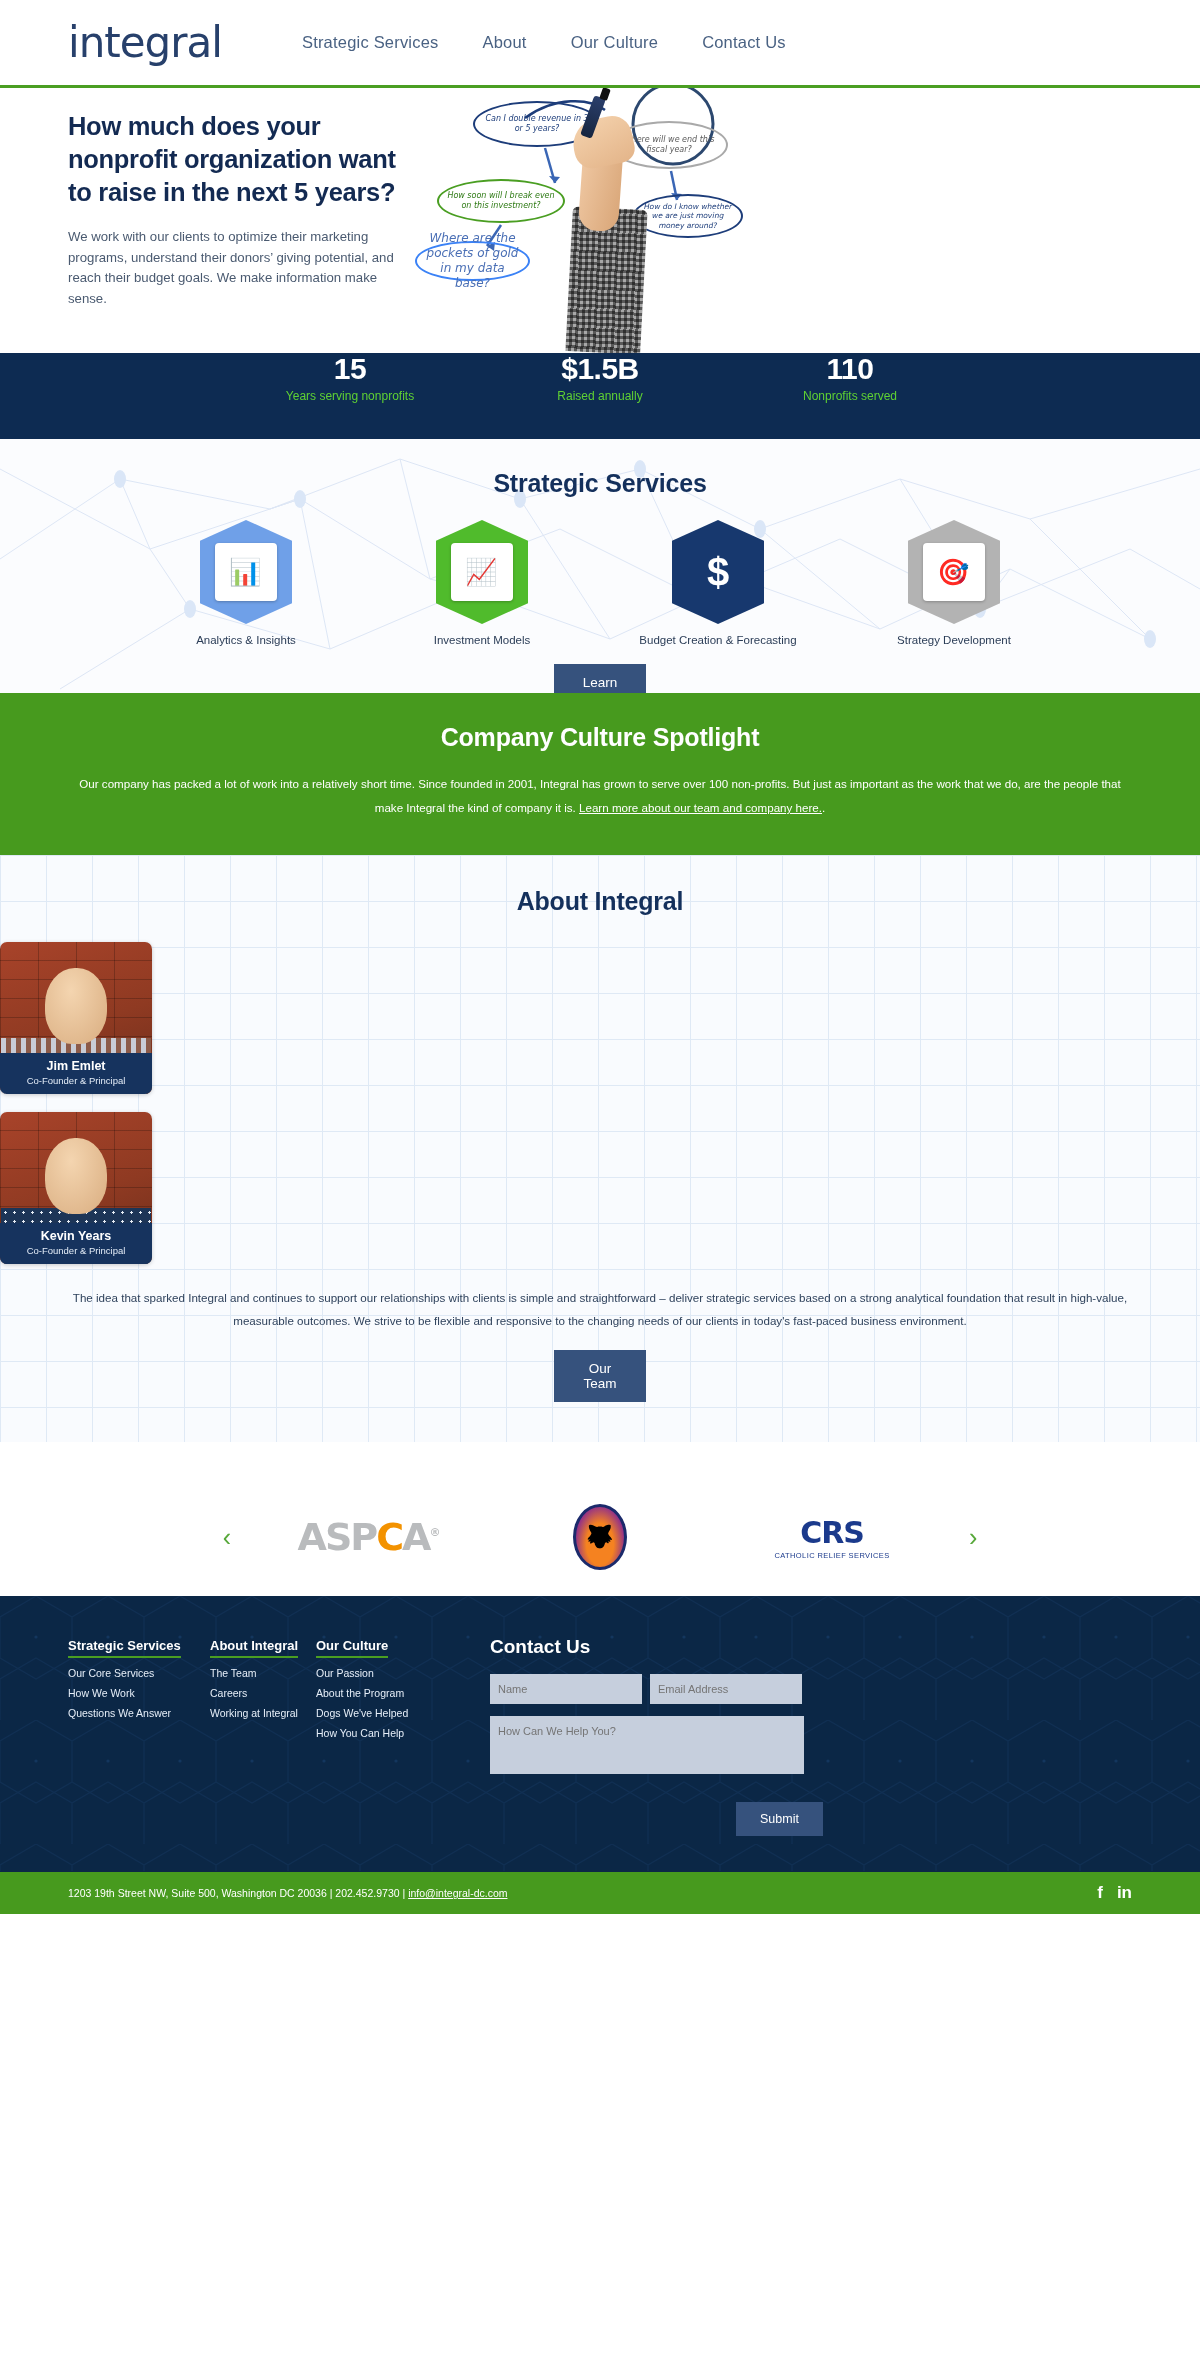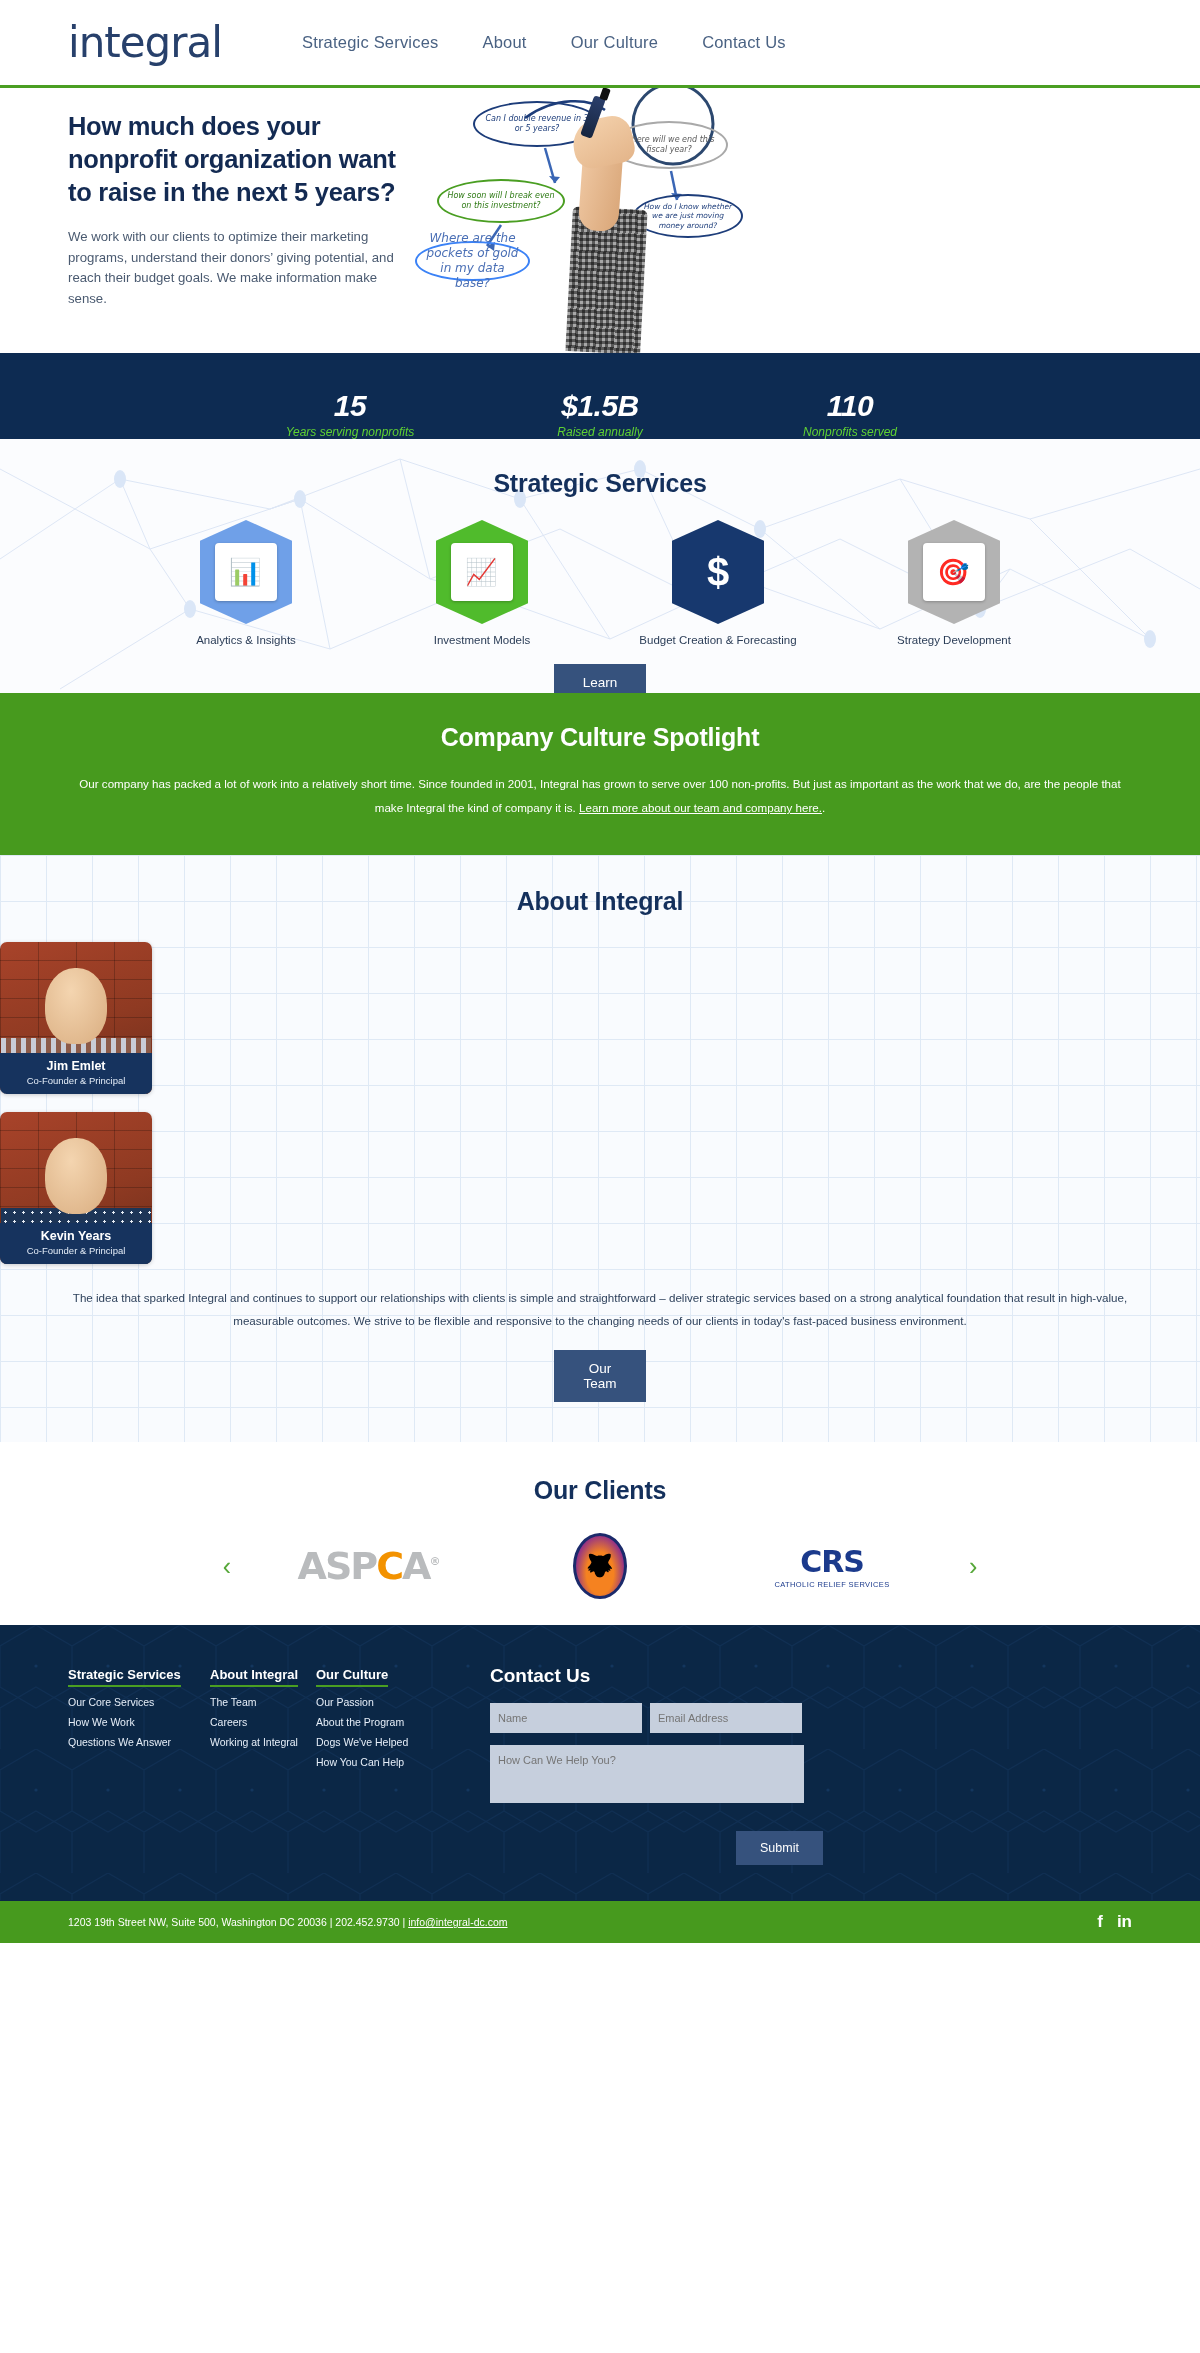--- a/index.html
+++ b/index.html
@@ -113,23 +113,22 @@
   .marker-tip {
     position: absolute; left: 196px; top: 0px; width: 8px; height: 12px;
     background: #111; border-radius: 2px; transform: rotate(20deg);
   }
 
   
   .stats {
     height: 86px;
     background: #0d2b52;
     display: flex;
-    align-items: flex-end;
+    align-items: flex-start;
     justify-content: center;
-    font-style: italic;
   }
   .stat { width: 250px; text-align: center; }
   .stat-num {
     color: #ffffff; font-size: 30px; font-weight: bold; line-height: 1.05;
     letter-spacing: -0.5px;
   }
   .stat-label { color: #5fd133; font-size: 12px; margin-top: 4px; font-weight: 500;}
 
   
   .services {
@@ -479,21 +478,20 @@
         <div class="pname">Kevin Years</div>
         <div class="prole">Co-Founder &amp; Principal</div>
       </div>
     </div>
   </div>
   <p class="body">The idea that sparked Integral and continues to support our relationships with clients is simple and straightforward – deliver strategic services based on a strong analytical foundation that result in high-value, measurable outcomes. We strive to be flexible and responsive to the changing needs of our clients in today's fast-paced business environment.</p>
   <button class="btn btn-team">Our Team</button>
 </div>
 
 <div class="clients">
-  <h2>Our Clients</h2>
   <div class="carousel">
     <div class="carr">‹</div>
     <div class="client-logo">
       <div class="aspca"><span style="color:#b9bbbd">ASP</span><span>C</span><span style="color:#b9bbbd">A</span><sup>®</sup></div>
     </div>
     <div class="client-logo">
       <div class="dow"></div>
     </div>
     <div class="client-logo">
       <div class="crs">

